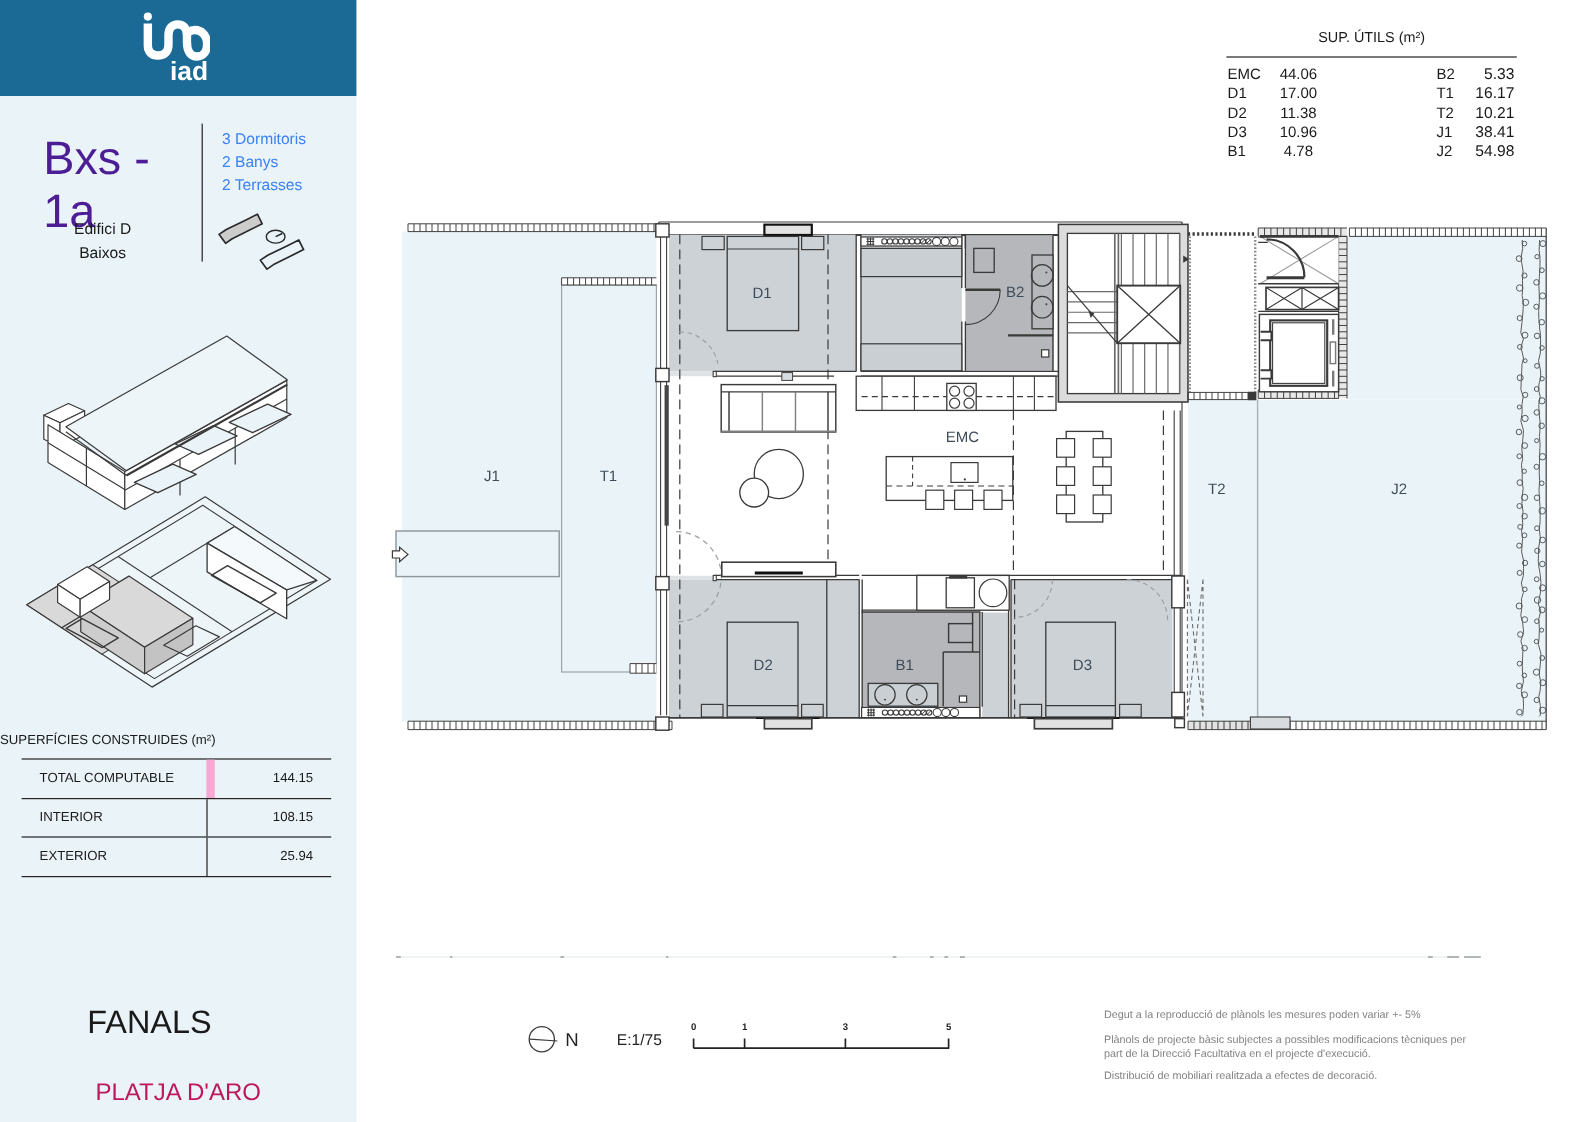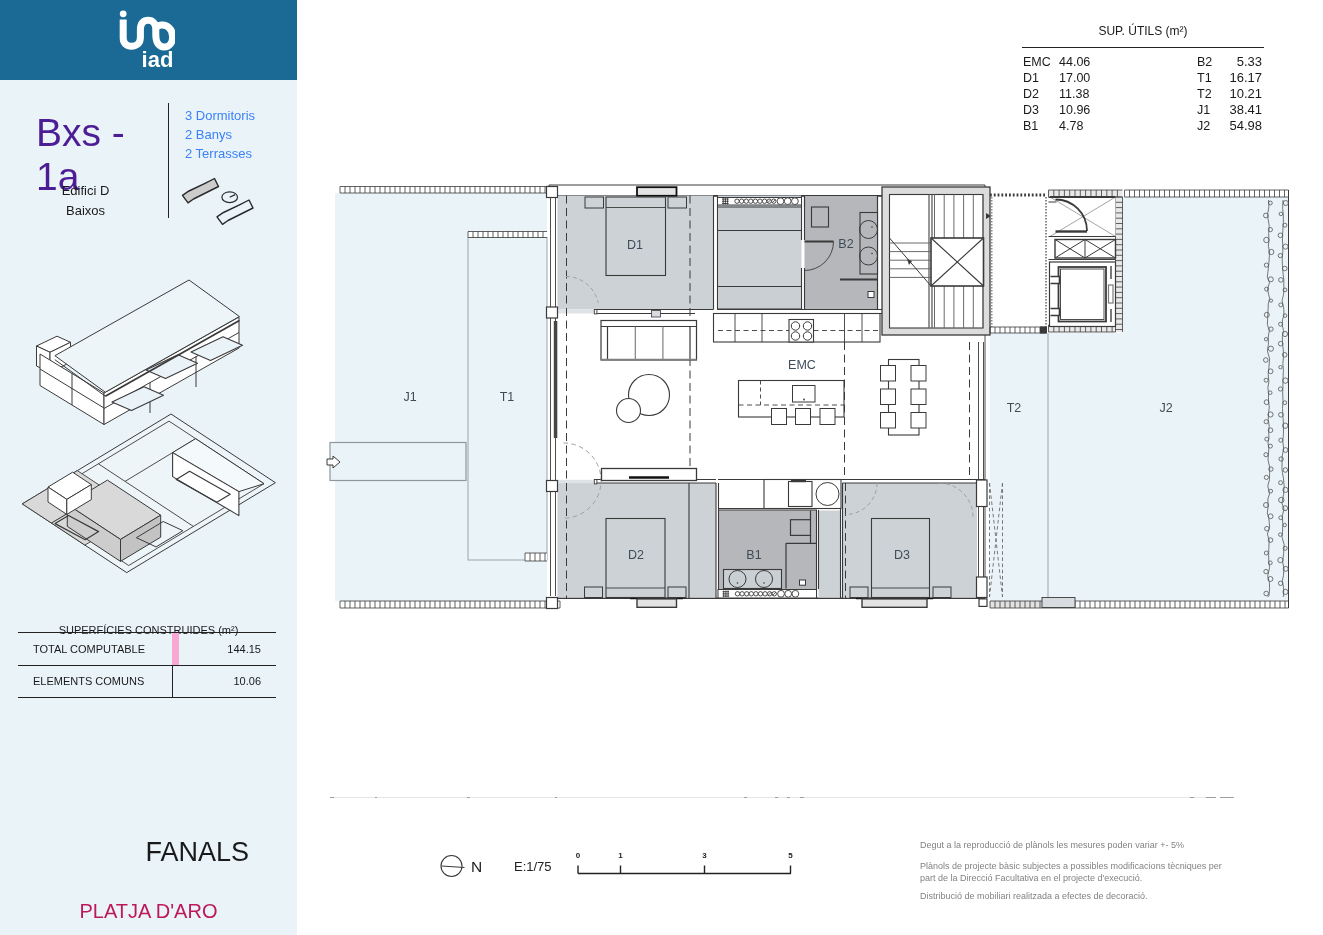--- a/index.html
+++ b/index.html
@@ -71,43 +71,47 @@
       <polygon points="67.3,504.4 120.5,539.4 120.5,561.4 67.3,526.4" fill="#cdcdcd" stroke="#3a3a3a" stroke-width="1.0" stroke-linejoin="round"></polygon>
       <polygon points="160.7,515.2 120.5,539.4 120.5,561.4 160.7,537.2" fill="#c3c3c3" stroke="#3a3a3a" stroke-width="1.0" stroke-linejoin="round"></polygon>
       <polygon points="72.6,472.2 91.3,484.6 66.8,499.4 48.0,487.0" fill="white" stroke="#3a3a3a" stroke-width="1.0" stroke-linejoin="round"></polygon>
       <polygon points="48.0,487.0 66.8,499.4 66.8,514.4 48.0,502.0" fill="white" stroke="#3a3a3a" stroke-width="1.0" stroke-linejoin="round"></polygon>
       <polygon points="66.8,499.4 91.3,484.6 91.3,499.6 66.8,514.4" fill="white" stroke="#3a3a3a" stroke-width="1.0" stroke-linejoin="round"></polygon>
       <polygon points="68.5,515.5 98.6,531.6 85.2,539.7 55.1,523.6" fill="none" stroke="#3a3a3a" stroke-width="1.2" stroke-linejoin="round"></polygon>
       <polygon points="163.2,521.5 182.9,530.7 156.1,546.9 136.4,537.7" fill="none" stroke="#3a3a3a" stroke-width="1.0" stroke-linejoin="round"></polygon>
 </g>
 </svg>
 
-<div class="abs" style="left:0;top:624px;width:297px;text-align:center;font-size:11px;color:#1a1a1a">SUPERFÍCIES CONSTRUIDES (m²)</div>
+<div class="abs" style="left:0;top:611px;width:297px;text-align:left;font-size:11px;color:#1a1a1a">SUPERFÍCIES CONSTRUIDES (m²)</div>
 
 <div class="abs" style="left:18px;top:632px;width:258px;font-size:11px;color:#1a1a1a">
 <div style="border-top:1px solid #222;"></div>
 <div style="height:31.5px;display:flex;align-items:center;border-bottom:1px solid #222">
       <span style="padding-left:15px;flex:1">TOTAL COMPUTABLE</span>
       <span style="width:104px;border-left:7px solid #f9a8d4;height:100%;display:flex;align-items:center;justify-content:flex-end;box-sizing:border-box;padding-right:15px">144.15</span>
     </div>
 <div style="height:31.5px;display:flex;align-items:center;border-bottom:1px solid #222">
-      <span style="padding-left:15px;flex:1">ELEMENTS COMUNS</span>
-      <span style="width:104px;border-left:1px solid #222;height:100%;display:flex;align-items:center;justify-content:flex-end;box-sizing:border-box;padding-right:15px">10.06</span>
+      <span style="padding-left:15px;flex:1">INTERIOR</span>
+      <span style="width:104px;border-left:1px solid #222;height:100%;display:flex;align-items:center;justify-content:flex-end;box-sizing:border-box;padding-right:15px">108.15</span>
+    </div>
+<div style="height:31.5px;display:flex;align-items:center;border-bottom:1px solid #222">
+      <span style="padding-left:15px;flex:1">EXTERIOR</span>
+      <span style="width:104px;border-left:1px solid #222;height:100%;display:flex;align-items:center;justify-content:flex-end;box-sizing:border-box;padding-right:15px">25.94</span>
     </div>
 </div>
 
-<div class="abs" style="left:0;top:837px;width:249px;text-align:right;font-size:27px;color:#1a1a1a">FANALS</div>
+<div class="abs" style="left:0;top:837px;width:249px;text-align:center;font-size:27px;color:#1a1a1a">FANALS</div>
 <div class="abs" style="left:0;top:900px;width:297px;text-align:center;font-size:20px;color:#be185d">PLATJA D'ARO</div>
 
 <div class="abs" style="left:1022px;top:24px;width:242px;text-align:center;font-size:12px;color:#1a1a1a">SUP. ÚTILS (m²)</div>
 
 <div class="abs" style="left:1022px;top:46.5px;width:242px;height:1.2px;background:#222"></div>
 
 <div class="abs" style="left:1023px;top:54px;font-size:12.5px;color:#1a1a1a;line-height:16px">EMC<br>D1<br>D2<br>D3<br>B1</div>
-<div class="abs" style="left:1059px;top:54px;width:46px;text-align:left;font-size:12.5px;color:#1a1a1a;line-height:16px">44.06<br>17.00<br>11.38<br>10.96<br>4.78</div>
+<div class="abs" style="left:1059px;top:54px;width:46px;text-align:center;font-size:12.5px;color:#1a1a1a;line-height:16px">44.06<br>17.00<br>11.38<br>10.96<br>4.78</div>
 
 <div class="abs" style="left:1197px;top:54px;font-size:12.5px;color:#1a1a1a;line-height:16px">B2<br>T1<br>T2<br>J1<br>J2</div>
 <div class="abs" style="left:1212px;top:54px;width:50px;text-align:right;font-size:13px;color:#1a1a1a;line-height:16px">5.33<br>16.17<br>10.21<br>38.41<br>54.98</div>
 
 <div class="abs" style="left:920px;top:840px;font-size:9px;color:#828282">Degut a la reproducció de plànols les mesures poden variar +- 5%</div>
 <div class="abs" style="left:920px;top:861px;font-size:9px;color:#828282;line-height:11.5px">Plànols de projecte bàsic subjectes a possibles modificacions tècniques per<br>part de la Direcció Facultativa en el projecte d'execució.</div>
 <div class="abs" style="left:920px;top:891px;font-size:9px;color:#828282">Distribució de mobiliari realitzada a efectes de decoració.</div>
 
 <svg width="1323" height="935" viewBox="0 0 1323 935" style="position:absolute;left:0;top:0">
 

